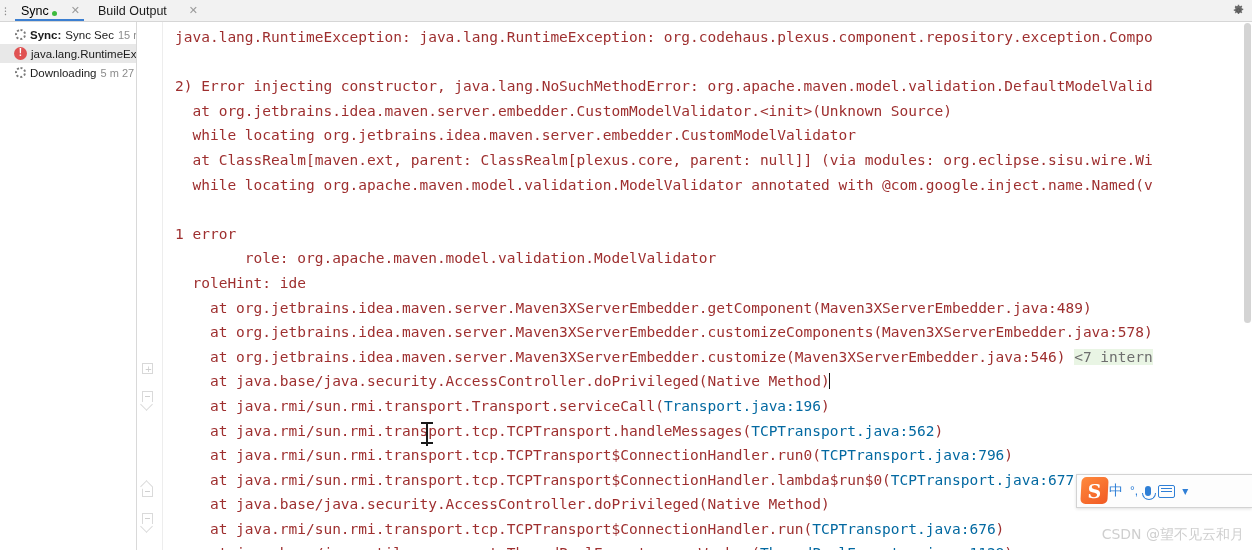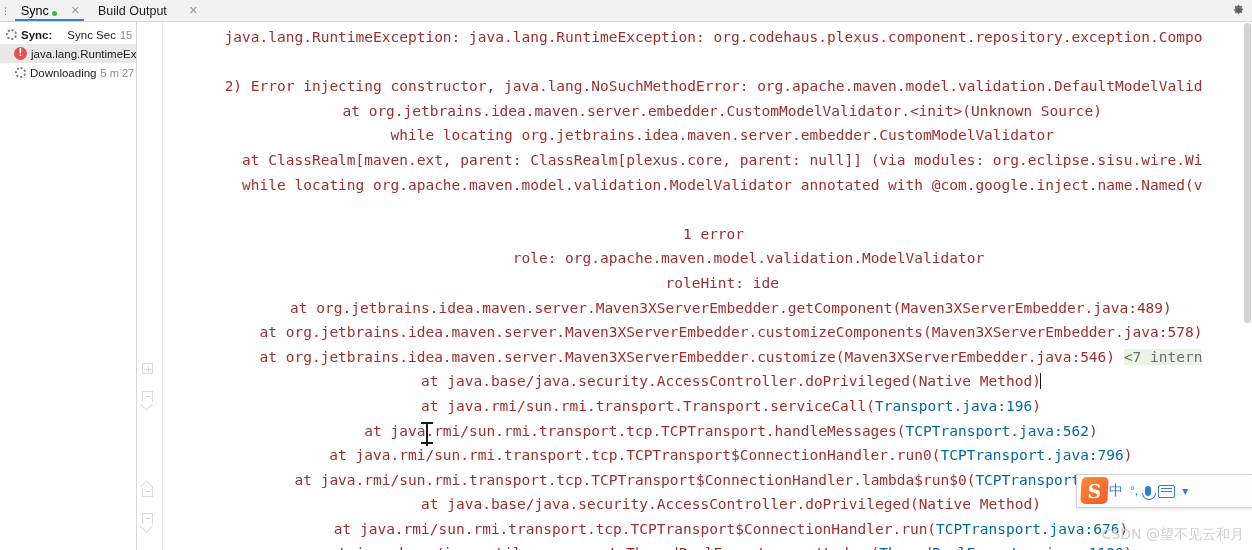--- a/index.html
+++ b/index.html
@@ -46,21 +46,21 @@
 
   
   .tree{
     width:136px;min-width:136px;background:#ffffff;
     border-right:1px solid #d9d9d9;
     overflow:hidden;padding-top:3px;position:relative;
   }
   .trow{
     height:19px;display:flex;align-items:center;
     white-space:nowrap;font-size:11.5px;color:#1b1b1b;
-    padding-left:5px;overflow:hidden;
+    padding-left:14px;overflow:hidden;
   }
   .trow.sel{background:#e8e8e8;}
   .trow .spin{
     width:13px;height:13px;min-width:13px;margin-right:3px;position:relative;
   }
   .trow .spin:before{
     content:"";position:absolute;left:1px;top:1px;width:11px;height:11px;
     border-radius:50%;
     border:2px dotted #7a7a7a;
     box-sizing:border-box;
@@ -120,21 +120,20 @@
     position:absolute;left:3px;top:5px;width:5px;height:1px;background:#d0d0d0;z-index:3;
   }
   .gmark .plus{
     position:absolute;left:0;top:0;width:11px;height:11px;color:#cfcfcf;
     font-size:11px;line-height:10px;text-align:center;
   }
 
   .codewrap{
     flex:1;min-width:0;position:relative;overflow:hidden;
     padding-top:3px;
-    text-align:center;
   }
   .line{
     height:24.6px;line-height:24.6px;white-space:pre;
     font-family:"DejaVu Sans Mono", monospace;
     font-size:14.5px;color:#9e2f2f;
     padding-left:12px;
   }
   .line .lnk{
     color:#0369a1;text-decoration-color:#b5b5b5;
   }
@@ -238,21 +237,21 @@
     </div>
   </div>
 
   <div class="body">
 
     <div class="tree">
 
       <div class="trow">
         <span class="spin"></span>
         <b>Sync:</b>
-        <span style="margin-left:15px">Sync Sec</span>
+        <span style="margin-left:4px">Sync Sec</span>
         <span class="time">15 m 17 s</span>
       </div>
 
       <div class="trow sel" style="padding-left:14px">
         <span class="errico"></span>
         <span>java.lang.RuntimeExce</span>
       </div>
 
       <div class="trow" style="padding-left:14px">
         <span class="spin"></span>

